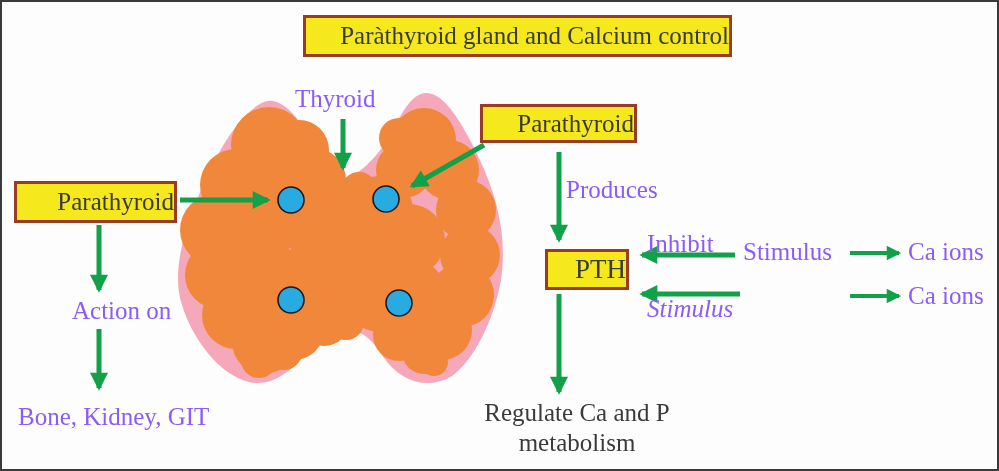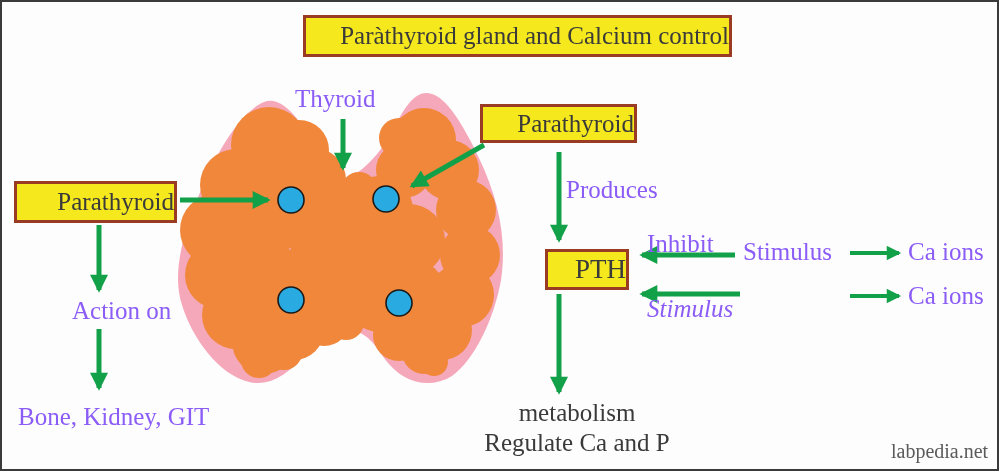--- a/index.html
+++ b/index.html
@@ -164,19 +164,18 @@
 
   <div class="lbl" style="left:906px;top:281px;">Ca ions</div>
 
   <div class="lbl" style="left:645px;top:294px;font-style:italic;">Stimulus</div>
 
   <div class="lbl" style="left:70px;top:296px;">Action on</div>
 
   <div class="lbl" style="left:16px;top:402px;">Bone, Kidney, GIT</div>
 
   <div class="regulate">
+    <div>Regulate Ca and P</div>
     <div>metabolism</div>
-    <div>Regulate Ca and P</div>
   </div>
 
-  <div class="watermark">labpedia.net</div>
 
 </div>
 
 </body></html>

